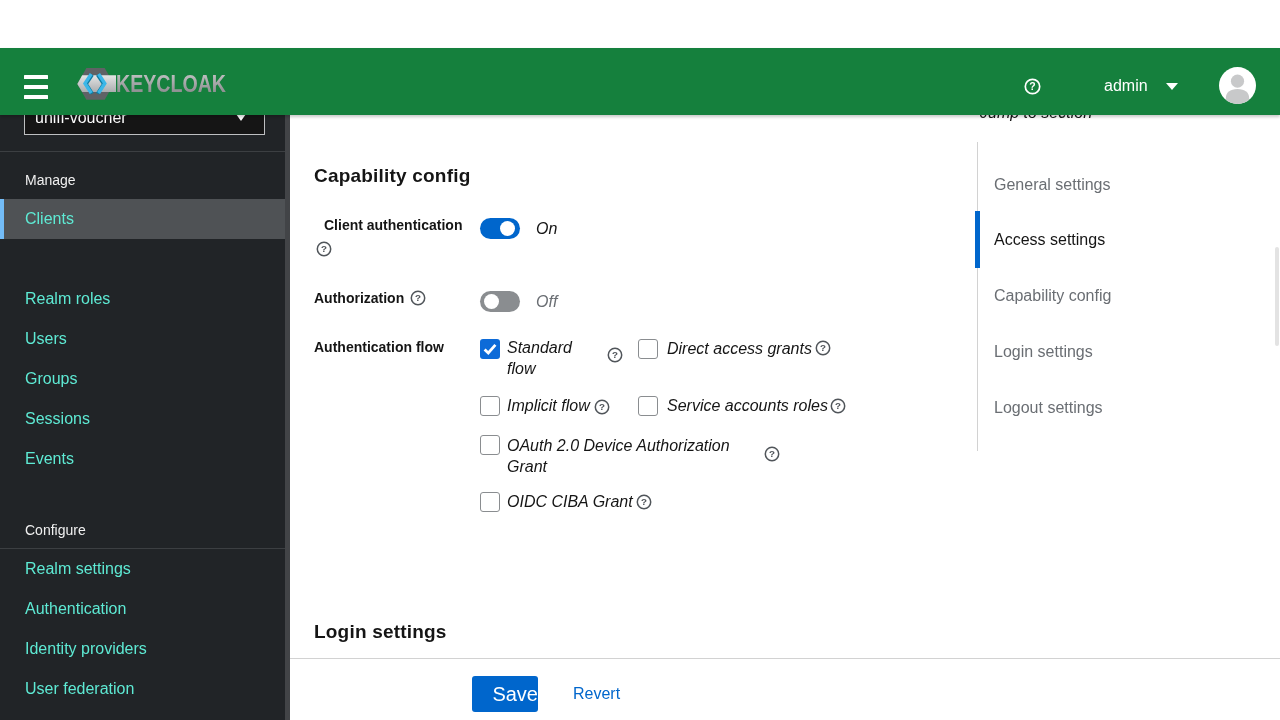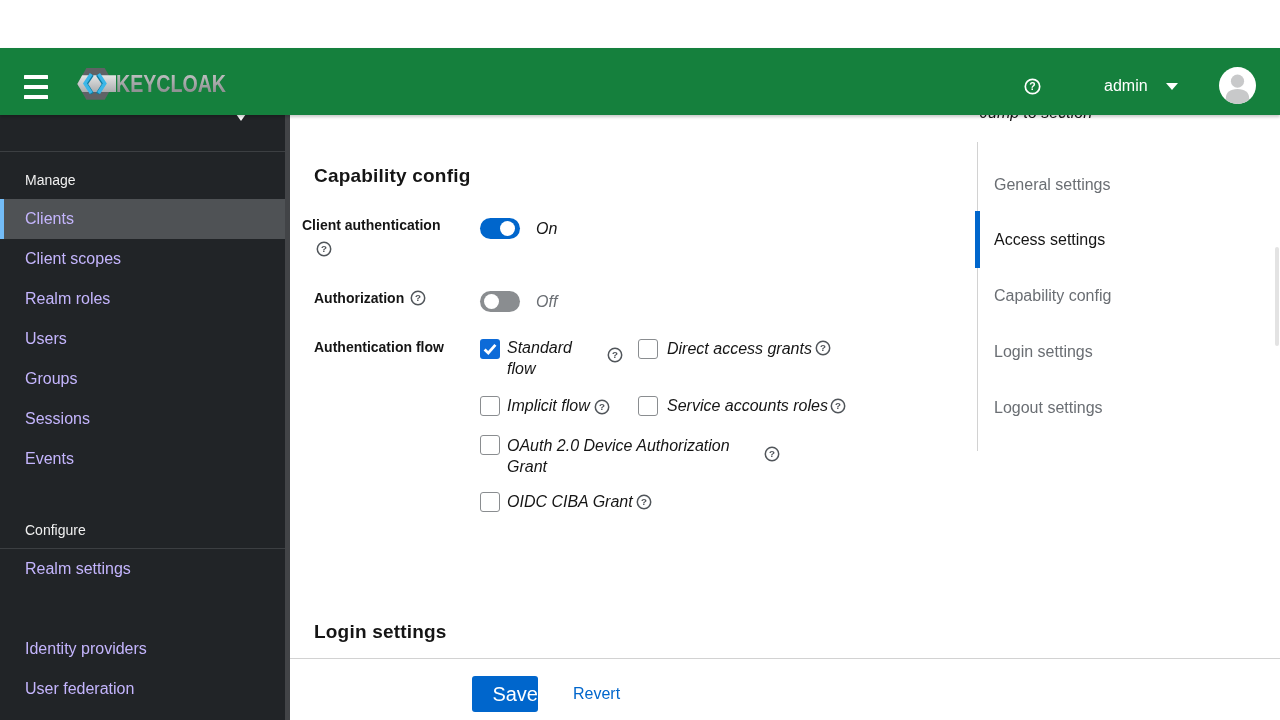--- a/index.html
+++ b/index.html
@@ -18,21 +18,21 @@
 
   
   #sidebar { left:0; top:75px; width:290px; height:645px; background:#212427; }
   #sb-scroll { left:285px; top:75px; width:5px; height:645px; background:rgba(255,255,255,0.15); }
   #realm-dd { left:24px; top:25px; width:241px; height:35px; background:#151515;
     border:1px solid #bdbfc1; color:#fff; font-size:16px; line-height:33px; padding-left:10px; }
   #dd-caret { left:236px; top:39px; border-left:5.8px solid transparent;
     border-right:5.8px solid transparent; border-top:7.5px solid #fff; }
   .sb-div { position:absolute; left:0; width:285px; height:1px; background:#3c3f42; }
   .sb-sec { position:absolute; left:25px; color:#f0f0f0; font-size:14px; }
-  .sb-item { position:absolute; left:0; width:285px; height:40px; color:#c4b5fd;
+  .sb-item { position:absolute; left:0; width:285px; height:40px; color:#5eead4;
     font-size:16px; line-height:40px; padding-left:25px; }
   #sb-active { background:#4f5255; border-left:4px solid #73bcf7; padding-left:21px; }
 
   
   h1.sect { position:absolute; color:#151515; font-size:19px; font-weight:bold; letter-spacing:0.2px; }
   .flabel { position:absolute; color:#151515; font-size:14px; font-weight:bold; }
   .ctext  { position:absolute; color:#151515; font-size:16px;font-style:italic; }
   .gray   { color:#6a6e73; }
 
   .switch { position:absolute; width:40px; height:21px; border-radius:10.5px; }
@@ -101,41 +101,42 @@
         </defs>
       <circle cx="18.5" cy="18.5" r="18.5" fill="#fff"></circle>
       <g clip-path="url(#avc)">
         <circle cx="18.5" cy="14.2" r="6.6" fill="#c8c9ca"></circle>
         <path d="M6.8 37 L6.8 31.5 C6.8 25.5 11 22 18.5 22 C26 22 30.2 25.5 30.2 31.5 L30.2 37 Z" fill="#c8c9ca"></path>
       </g>
     </svg>
   </div>
 
   <div class="abs" id="sidebar">
+    <div class="abs" id="realm-dd" style="position:absolute">unifi-voucher</div>
     <div class="caret-dn abs" id="dd-caret"></div>
     <div class="sb-div" style="top:76px"></div>
     <div class="sb-sec" style="top:97px">Manage</div>
     <div class="sb-item" id="sb-active" style="top:124px">Clients</div>
-    <div class="sb-item" style="top:164px">Client scopes</div>
     <div class="sb-item" style="top:204px">Realm roles</div>
     <div class="sb-item" style="top:284px">Groups</div>
     <div class="sb-item" style="top:244px">Users</div>
     <div class="sb-item" style="top:324px">Sessions</div>
     <div class="sb-item" style="top:364px">Events</div>
     <div class="sb-sec" style="top:447px">Configure</div>
     <div class="sb-div" style="top:473px"></div>
     <div class="sb-item" style="top:474px">Realm settings</div>
+    <div class="sb-item" style="top:514px">Authentication</div>
     <div class="sb-item" style="top:554px">Identity providers</div>
     <div class="sb-item" style="top:594px">User federation</div>
   </div>
   <div class="abs" id="sb-scroll"></div>
 
   <h1 class="sect" style="left:314px; top:165px">Capability config</h1>
 
-  <div class="flabel" style="left:302px; top:217px">Client authentication</div>
+  <div class="flabel" style="left:324px; top:217px">Client authentication</div>
   <svg class="helpico" style="left:316px; top:241px" width="16" height="16" viewBox="0 0 16 16">
     <circle cx="8" cy="8" r="6.7" fill="none" stroke="#50555a" stroke-width="1.5"></circle>
     <text x="8" y="11.4" font-size="9.8" font-weight="bold" fill="#50555a" text-anchor="middle" font-family="Liberation Sans, sans-serif">?</text>
   </svg>
   <div class="switch" style="left:480px; top:218px; background:#0066cc">
     <div class="knob" style="left:19.5px"></div>
   </div>
   <div class="ctext" style="left:536px; top:220px">On</div>
 
   <div class="flabel" style="left:314px; top:290px">Authorization</div>

